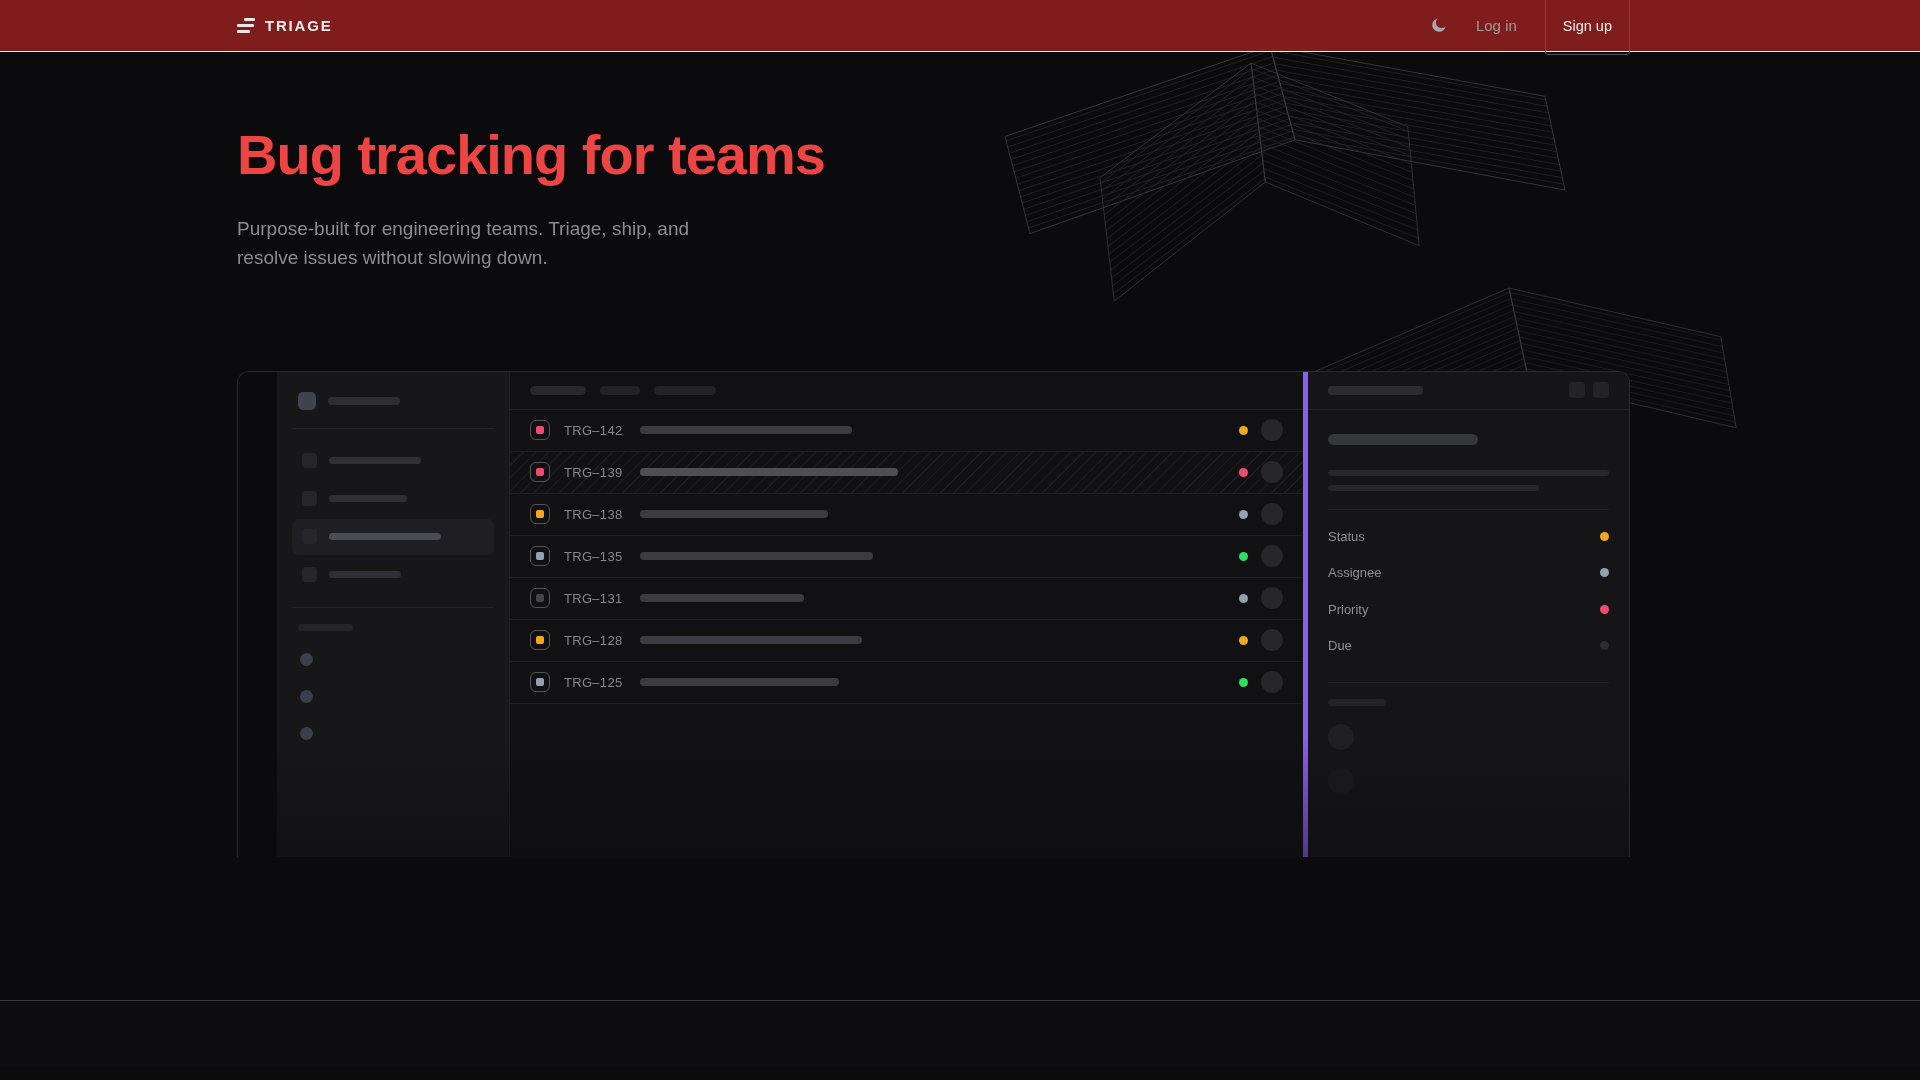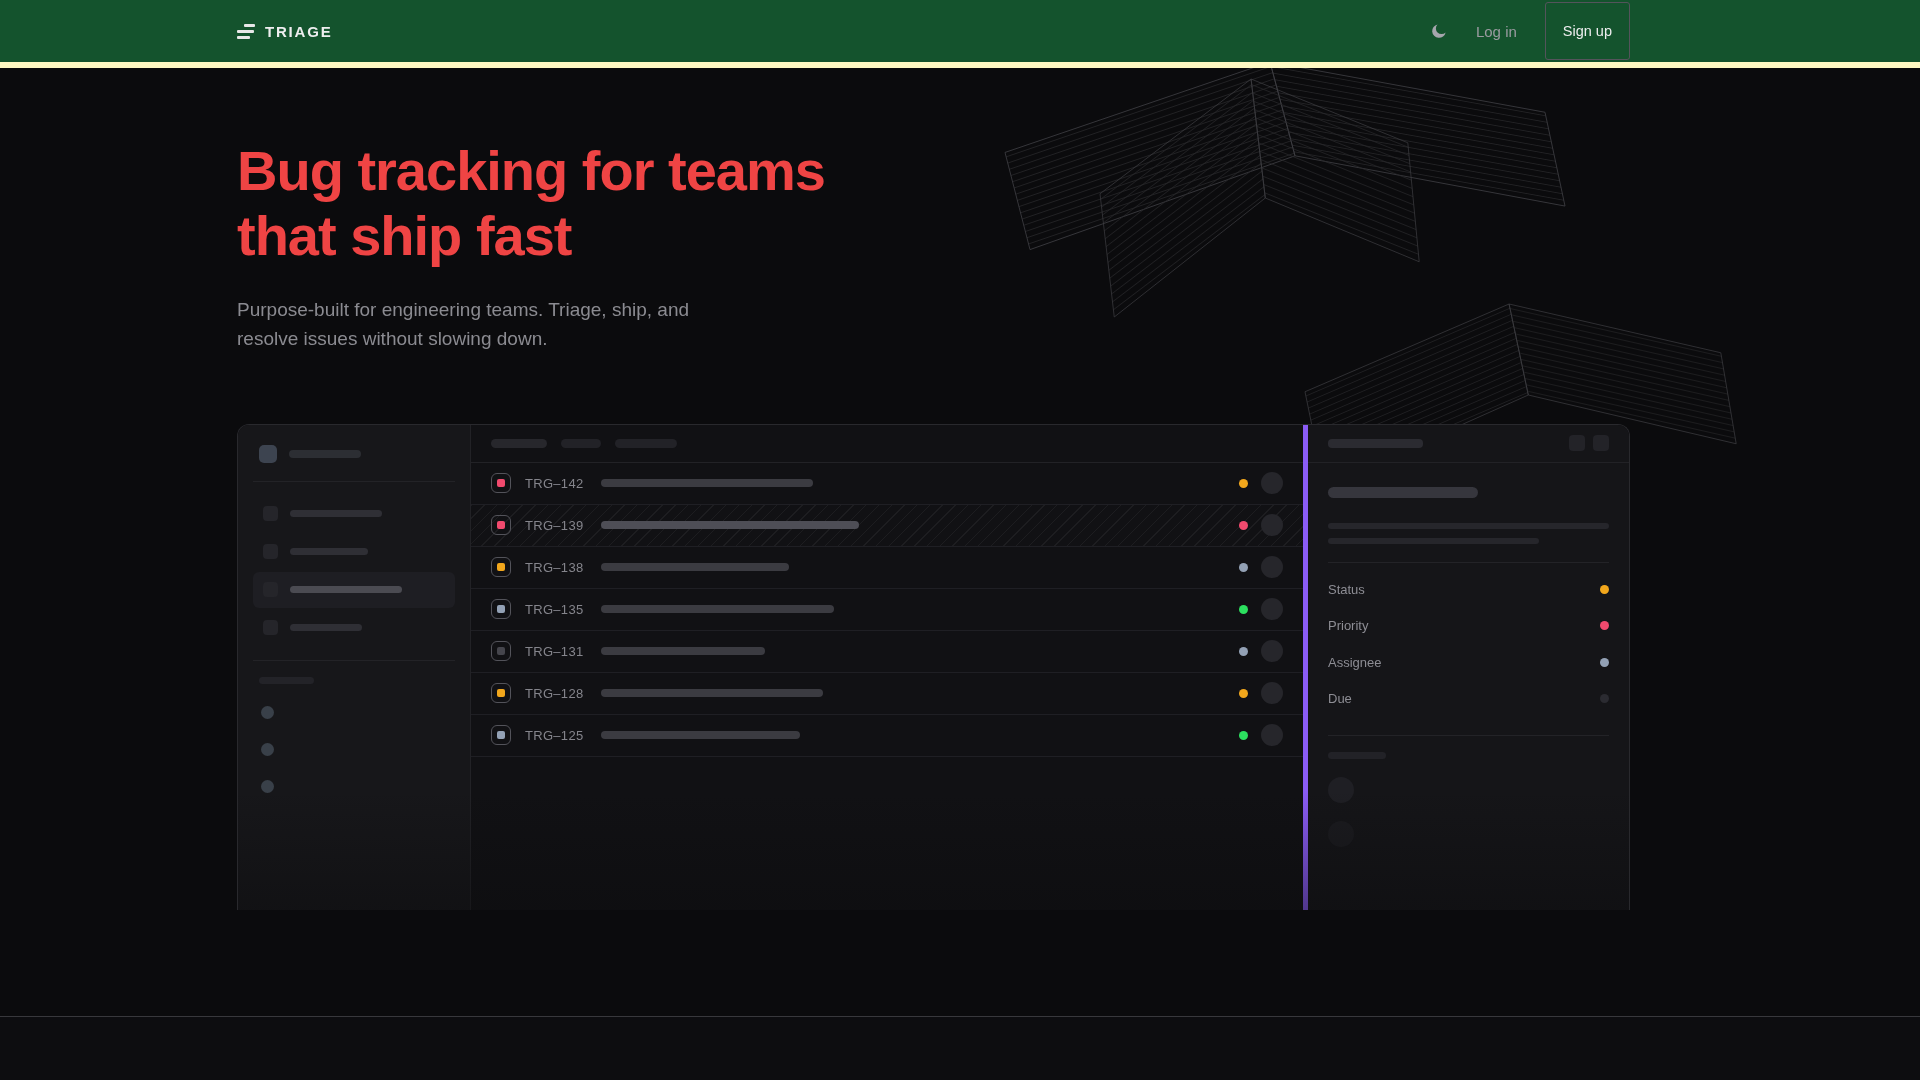--- a/index.html
+++ b/index.html
@@ -1,21 +1,21 @@
 <!DOCTYPE html>
 <html><head>
 <meta charset="utf-8">
 <style>
   * { margin:0; padding:0; box-sizing:border-box; }
   html,body { width:1920px; height:1080px; overflow:hidden; }
   body { background:#0b0b0d; font-family:"Liberation Sans","DejaVu Sans",sans-serif; color:#e9e9ea; }
   .container { width:1393px; margin-left:237px; }
 
   
-  .navbar { height:68px; background:#14532d; border-bottom:6px solid #fef9c3; position:relative; z-index:5; }
+  .navbar { height:52px; background:#7f1d1d; border-bottom:1px solid #fef9c3; position:relative; z-index:5; }
   .nav-inner { height:100%; display:flex; align-items:center; justify-content:space-between; }
   .brand { display:flex; align-items:center; gap:10px; cursor:pointer; }
   .logo-icon { display:flex; flex-direction:column; gap:3px; width:18px; }
   .logo-icon i { display:block; height:3px; border-radius:1px; background:#e8e8e8; }
   .logo-icon i:nth-child(1){ width:11px; margin-left:7px; }
   .logo-icon i:nth-child(2){ width:17px; }
   .logo-icon i:nth-child(3){ width:13px; }
   .brand-name { font-size:15px; font-weight:bold; letter-spacing:1.8px; color:#eeeeef; }
   .nav-right { display:flex; align-items:center; gap:28px; }
   .theme-toggle { background:none; border:none; cursor:pointer; display:flex; align-items:center; }
@@ -27,22 +27,22 @@
   .hero { position:relative; height:949px; border-bottom:1px solid #38383c; }
   .deco { position:absolute; top:0; left:0; pointer-events:none; }
   .hero .container { position:relative; z-index:1; }
   .hero h1 { padding-top:71px; font-size:56px; line-height:1.16; font-weight:600; letter-spacing:-1px; color:#ef4444; }
   .hero-sub { margin-top:26px; max-width:480px; font-size:19px; line-height:1.55; color:#8b8b91; }
   .cta-btn { margin-top:52px; display:inline-flex; align-items:center; gap:13px; background:#e9e9e7; color:#17171b;
              border:none; font-size:17px; font-weight:600; padding:17px 26px; border-radius:2px; cursor:pointer; font-family:inherit; }
   .cta-arrow { font-size:18px; line-height:1; }
 
   
-  .mock-card { position:relative; margin-top:70px; height:486px; display:flex;
-               border:1px solid #29292d; border-bottom:none; border-radius:12px 12px 0 0; overflow:hidden; }
+  .mock-card { position:relative; margin-top:98px; height:486px; display:flex;
+               border:1px solid #29292d; border-bottom:none; border-radius:12px 12px 0 0; overflow:hidden;padding-left:39px; }
   .mock-card::after { content:""; position:absolute; left:0; right:0; bottom:0; height:120px;
                       background:linear-gradient(to bottom, rgba(11,11,13,0), rgba(11,11,13,0.45)); pointer-events:none; }
   .skel { display:block; border-radius:4px; background:#2e2e34; }
 
   
   .mock-sidebar { width:233px; background:#17171a; border-right:1px solid #222226; padding:20px 15px; }
   .ws-row { display:flex; align-items:center; gap:12px; padding-left:6px; margin-bottom:18px; }
   .ws-square { width:18px; height:18px; border-radius:5px; background:#3d4450; }
   .ws-bar { width:72px; height:8px; background:#2c2e33; }
   .mock-sidebar hr { border:none; border-top:1px solid #232327; }
@@ -137,21 +137,21 @@
         <polygon points="0,135 265,0 290,140 25,280" fill="url(#hA)" stroke="#3f3f43" stroke-width="1"></polygon>
         <polygon points="265,0 540,75 560,215 290,140" fill="url(#hB)" stroke="#3f3f43" stroke-width="1"></polygon>
       </g>
     </defs>
     <use href="#ribbon" transform="translate(1005,-6) scale(1,0.67)"></use>
     <use href="#ribbon" transform="translate(1100,11) scale(0.57,0.85)"></use>
     <use href="#ribbon" transform="translate(1305,236) scale(0.77,0.65)"></use>
   </svg>
 
   <div class="container">
-    <h1><span>Bug tracking for teams</span><br><span>that ship fast</span></h1>
+    <h1><span>Bug tracking for teams</span><br></h1>
     <p class="hero-sub">Purpose-built for engineering teams. Triage, ship, and resolve issues without slowing down.</p>
 
     
     <div class="mock-card">
 
       <aside class="mock-sidebar">
         <div class="ws-row">
           <span class="ws-square"></span>
           <span class="skel ws-bar"></span>
         </div>
@@ -288,27 +288,27 @@
           <span class="skel desc-bar b2"></span>
           <hr>
           <div class="fields">
 
               <div class="field-row">
                 <span class="field-label">Status</span>
                 <span class="field-dot" style="background: rgb(242, 167, 28);"></span>
               </div>
 
               <div class="field-row">
+                <span class="field-label">Assignee</span>
+                <span class="field-dot" style="background: rgb(147, 161, 181);"></span>
+              </div>
+
+              <div class="field-row">
                 <span class="field-label">Priority</span>
                 <span class="field-dot" style="background: rgb(242, 74, 110);"></span>
-              </div>
-
-              <div class="field-row">
-                <span class="field-label">Assignee</span>
-                <span class="field-dot" style="background: rgb(147, 161, 181);"></span>
               </div>
 
               <div class="field-row">
                 <span class="field-label">Due</span>
                 <span class="field-dot" style="background: rgb(43, 43, 49);"></span>
               </div>
             </div>
           <hr>
           <span class="skel cmt-bar"></span>
           <div class="cmt-circle"></div>

